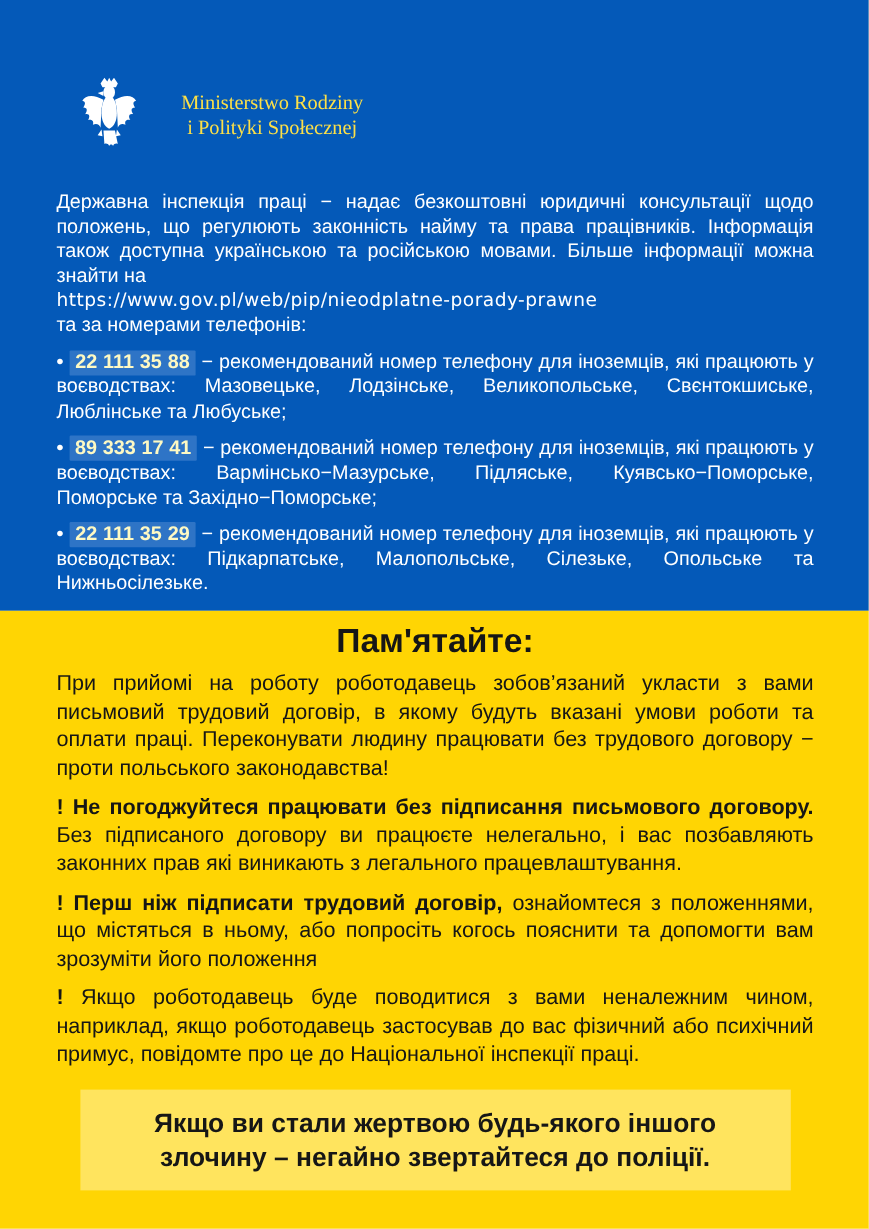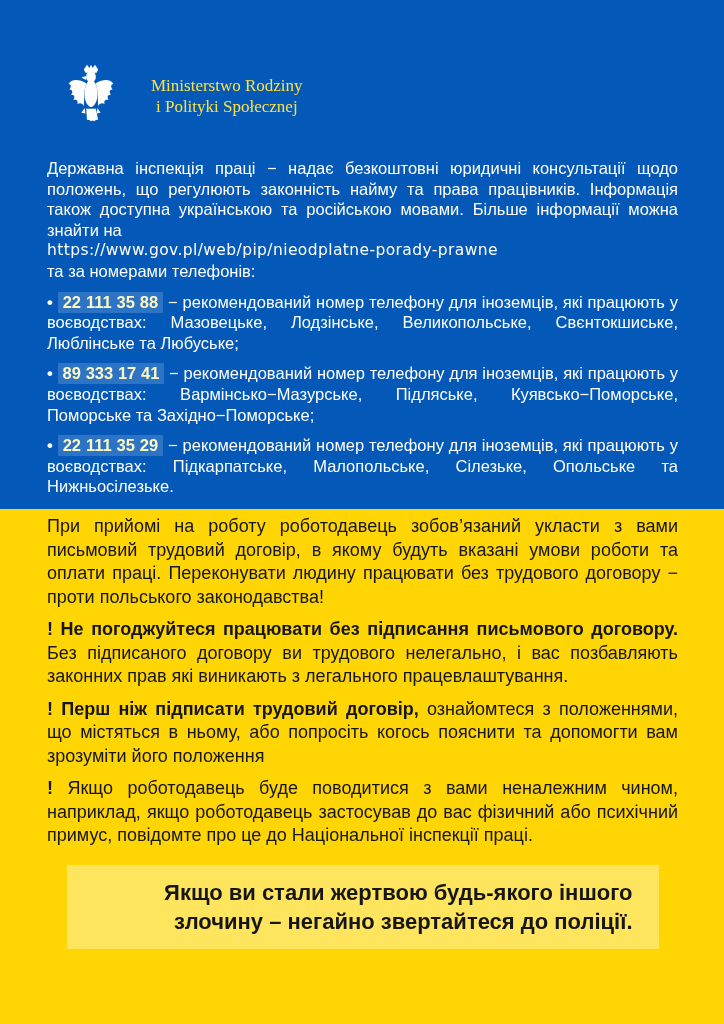--- a/index.html
+++ b/index.html
@@ -44,21 +44,21 @@
   }
   .remember-title{
     text-align:center;font-weight:700;font-size:28px;line-height:34px;
     margin:2px 0 7px 0;
   }
   .ypara{margin:0 0 9px 0;font-size:18px;line-height:23.5px;text-align:justify;}
   .ypara .b{font-weight:700;}
   .police-box{
     background:#ffe45e;
     margin:17px auto 0 auto;width:592px;box-sizing:border-box;
-    padding:13px 26px;text-align:right;
+    padding:13px 26px;text-align:center;
     font-weight:700;font-size:22px;line-height:29px;
   }
 </style>
 </head>
 <body>
 
 <div class="page">
 
   <div class="blue">
 
@@ -90,24 +90,25 @@
     <p class="bullet"><span class="dot">•</span> <span class="phone">22 111 35 88</span> <span>−</span> <span>рекомендований номер телефону для іноземців, які працюють у воєводствах: Мазовецьке, Лодзінське, Великопольське, Свєнтокшиське, Люблінське та Любуське;</span></p>
 
     <p class="bullet"><span class="dot">•</span> <span class="phone">89 333 17 41</span> <span>−</span> <span>рекомендований номер телефону для іноземців, які працюють у воєводствах: Вармінсько−Мазурське, Підляське, Куявсько−Поморське, Поморське та Західно−Поморське;</span></p>
 
     <p class="bullet"><span class="dot">•</span> <span class="phone">22 111 35 29</span> <span>−</span> <span>рекомендований номер телефону для іноземців, які працюють у воєводствах: Підкарпатське, Малопольське, Сілезьке, Опольське та Нижньосілезьке.</span></p>
 
   </div>
 
   <div class="yellow">
 
+    <div class="remember-title">Пам'ятайте:</div>
 
     <p class="ypara">При прийомі на роботу роботодавець зобов’язаний укласти з вами письмовий трудовий договір, в якому будуть вказані умови роботи та оплати праці. Переконувати людину працювати без трудового договору − проти польського законодавства!</p>
 
-    <p class="ypara"><span class="b">! Не погоджуйтеся працювати без підписання письмового договору.</span> <span>Без підписаного договору ви трудового нелегально, і вас позбавляють законних прав які виникають з легального працевлаштування.</span></p>
+    <p class="ypara"><span class="b">! Не погоджуйтеся працювати без підписання письмового договору.</span> <span>Без підписаного договору ви працюєте нелегально, і вас позбавляють законних прав які виникають з легального працевлаштування.</span></p>
 
     <p class="ypara"><span class="b">! Перш ніж підписати трудовий договір,</span> <span>ознайомтеся з положеннями, що містяться в ньому, або попросіть когось пояснити та допомогти вам зрозуміти його положення</span></p>
 
     <p class="ypara"><span class="b">!</span> <span>Якщо роботодавець буде поводитися з вами неналежним чином, наприклад, якщо роботодавець застосував до вас фізичний або психічний примус, повідомте про це до Національної інспекції праці.</span></p>
 
     <div class="police-box">Якщо ви стали жертвою будь-якого іншого злочину – негайно звертайтеся до поліції.</div>
 
   </div>
 </div>
 

